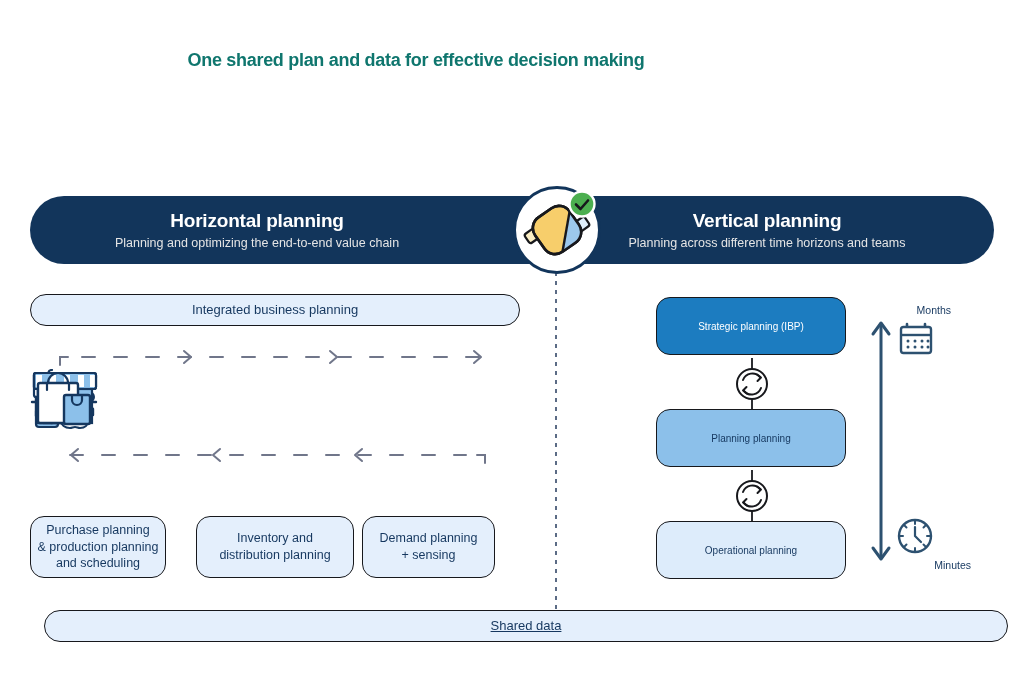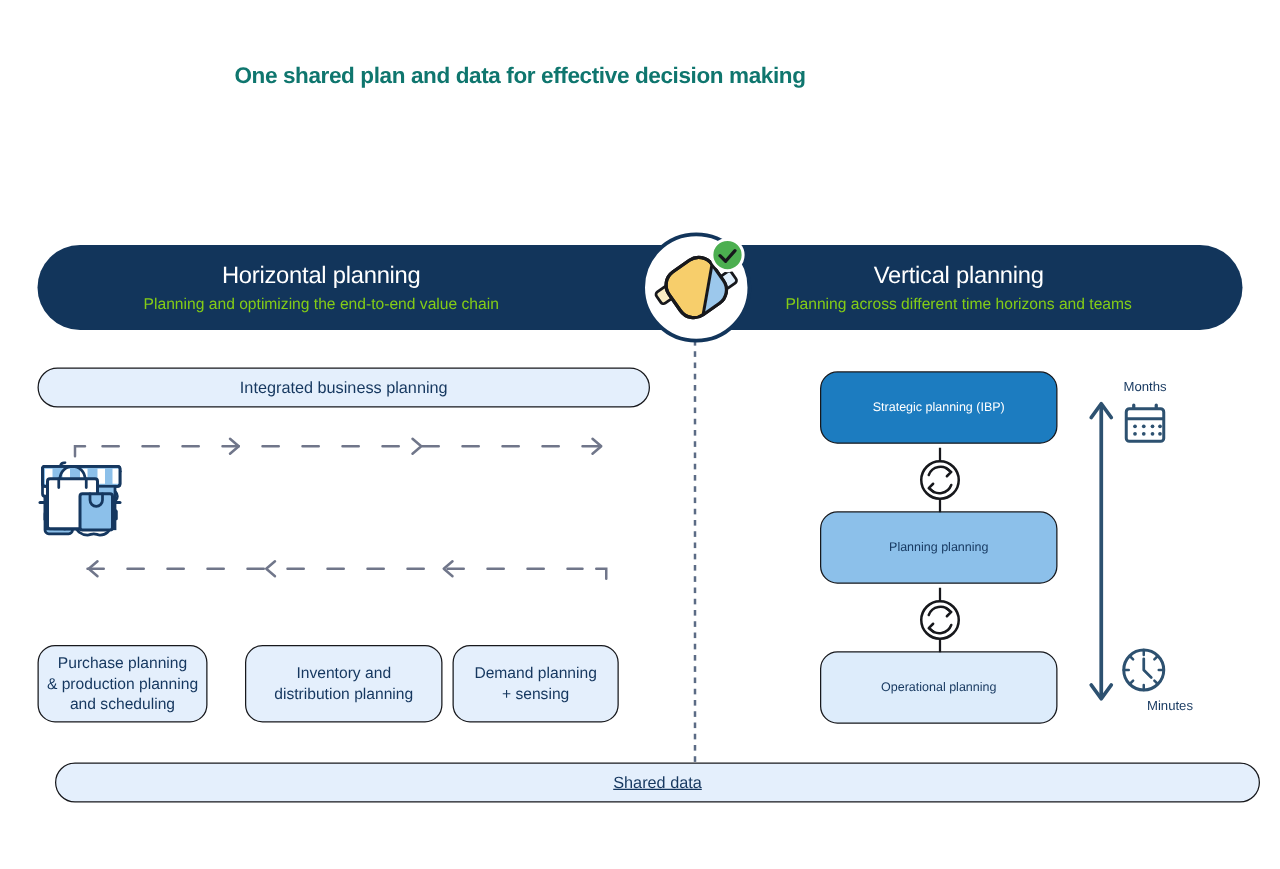--- a/index.html
+++ b/index.html
@@ -28,22 +28,22 @@
     display: flex;
   }
   .banner-half {
     flex: 1 1 50%;
     display: flex; flex-direction: column;
     align-items: center; justify-content: center;
     color: #ffffff;
   }
   .banner-half.left { padding-right: 28px; }
   .banner-half.right { padding-left: 28px; }
-  .banner-title { font-size: 19px; font-weight: normal; letter-spacing: -0.2px; }
-  .banner-sub { font-size: 12.5px; margin-top: 4px; color: #84cc16; }
+  .banner-title { font-size: 19px; font-weight: bold; letter-spacing: -0.2px; }
+  .banner-sub { font-size: 12.5px; margin-top: 4px; color: #e5e5e5; }
 
   
   .badge {
     position: absolute; left: 513px; top: 186px;
     width: 88px; height: 88px;
     border-radius: 50%;
     background: #ffffff;
     border: 3px solid #12355b;
     z-index: 5;
   }
@@ -103,21 +103,21 @@
   .cycle { position: absolute; left: 731px; width: 42px; height: 52px; }
   .cycle.c1 { top: 358px; }
   .cycle.c2 { top: 470px; }
 
   
   .axis { position: absolute; left: 868px; top: 318px; width: 26px; height: 246px; }
   .time-icon { position: absolute; }
   .ti-cal   { left: 898px; top: 322px; }
   .ti-clock { left: 896px; top: 517px; }
   .time-label {
-    position: absolute; width: 70px; text-align: center;
+    position: absolute; width: 70px; text-align: right;
     font-size: 10.5px; color: #15375f;
   }
   .tl-months  { left: 881px; top: 304px; }
   .tl-minutes { left: 901px; top: 559px; }
 </style>
 </head>
 <body>
 
 <div class="canvas">
 

